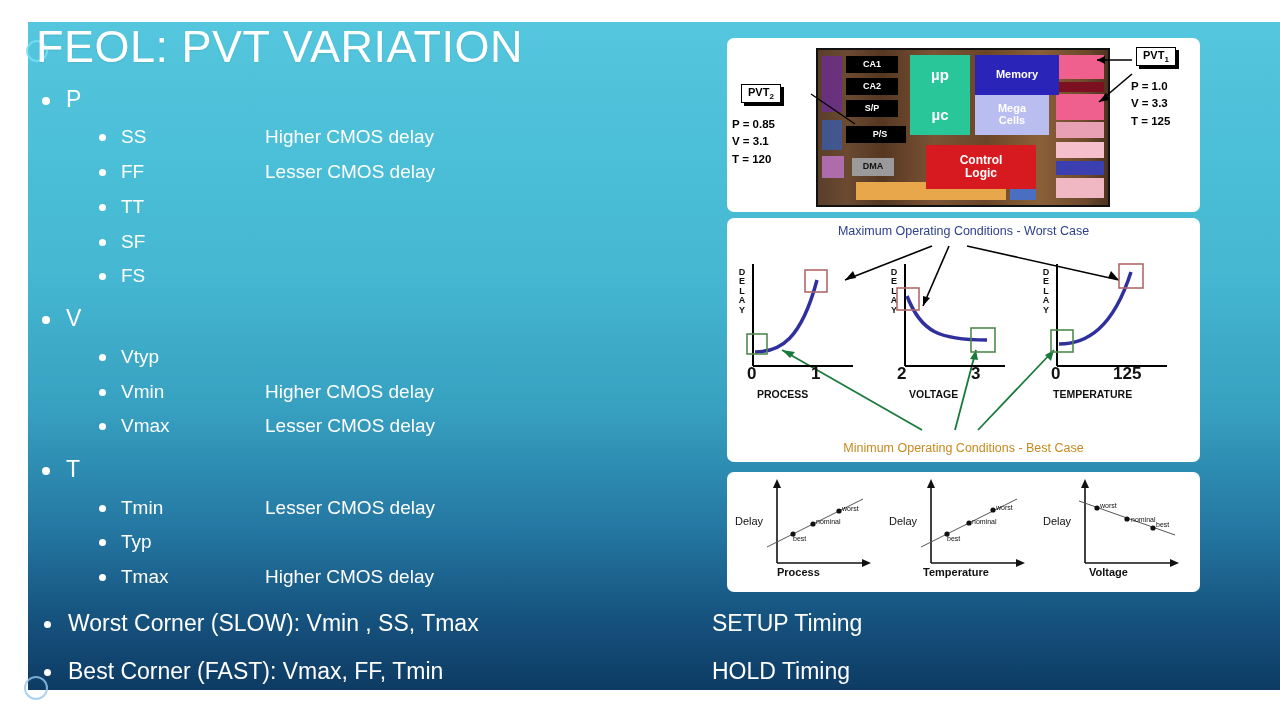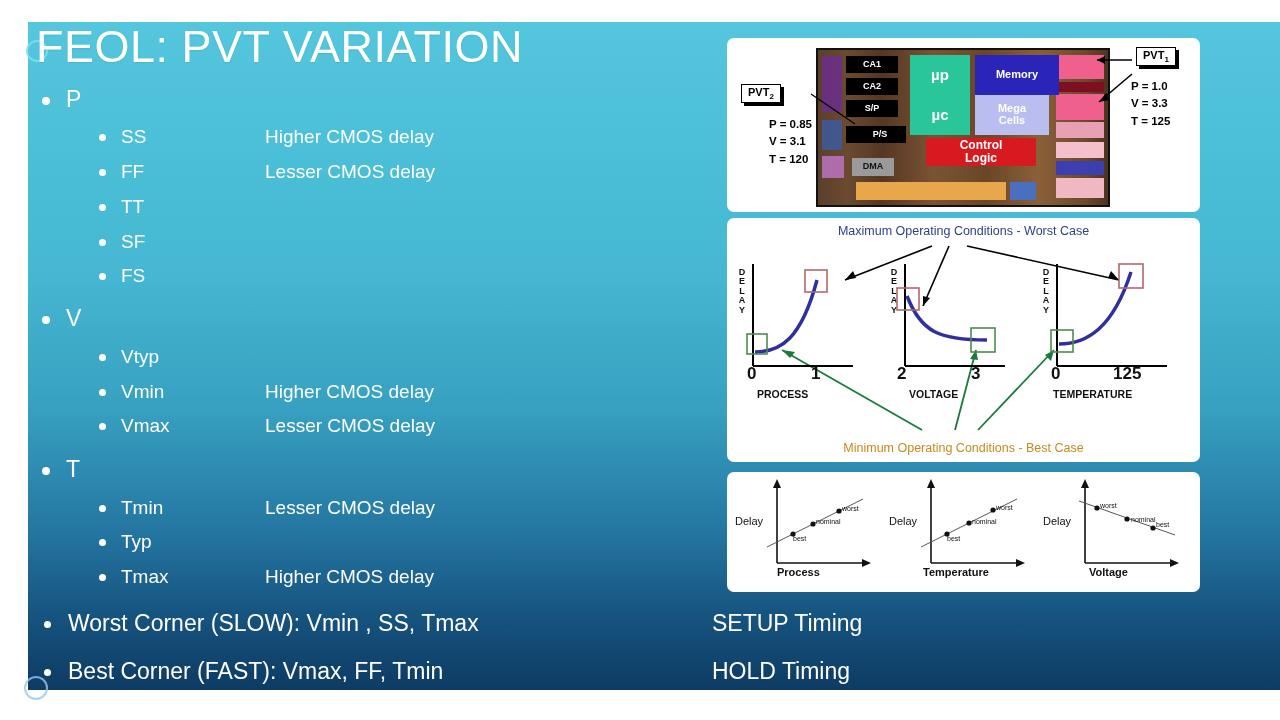--- a/index.html
+++ b/index.html
@@ -80,21 +80,21 @@
        color:#fff;font-weight:bold;text-align:center;line-height:1.05;}
   .blk-ca1{left:28px;top:6px;width:52px;height:17px;background:#000;font-size:9px;}
   .blk-ca2{left:28px;top:28px;width:52px;height:17px;background:#000;font-size:9px;}
   .blk-sp{left:28px;top:50px;width:52px;height:17px;background:#000;font-size:9px;}
   .blk-ps{left:28px;top:76px;width:52px;height:17px;background:#000;font-size:9px;padding-left:8px;}
   .blk-dma{left:34px;top:108px;width:42px;height:18px;background:#9a9a9a;color:#111;font-size:9px;}
   .blk-up{left:92px;top:5px;width:60px;height:40px;background:#29c69a;font-size:15px;}
   .blk-uc{left:92px;top:45px;width:60px;height:40px;background:#29c69a;font-size:15px;}
   .blk-mem{left:157px;top:5px;width:84px;height:40px;background:#2b24b8;font-size:11px;}
   .blk-mega{left:157px;top:45px;width:74px;height:40px;background:#b9bdf0;font-size:11px;}
-  .blk-ctrl{left:108px;top:88px;width:110px;height:28px;background:#d71920;font-size:12px;}
+  .blk-ctrl{left:108px;top:95px;width:110px;height:44px;background:#d71920;font-size:12px;}
   .stripe{position:absolute;}
   .sleft1{left:4px;top:6px;width:20px;height:56px;background:#6b2e8c;opacity:.85;}
   .sleft2{left:4px;top:70px;width:20px;height:30px;background:#3b5ba8;opacity:.8;}
   .sleft3{left:4px;top:106px;width:22px;height:22px;background:#c77ad6;opacity:.75;}
   .sright1{left:238px;top:5px;width:48px;height:24px;background:#f0608f;}
   .sright2{left:238px;top:32px;width:48px;height:10px;background:#7d1020;}
   .sright3{left:238px;top:44px;width:48px;height:26px;background:#f0608f;}
   .sright4{left:238px;top:72px;width:48px;height:16px;background:#e8a0b4;}
   .sright5{left:238px;top:92px;width:48px;height:16px;background:#f5c0cc;}
   .sright6{left:238px;top:111px;width:48px;height:14px;background:#3b3fb0;}
@@ -104,21 +104,21 @@
 
   .callout{
     position:absolute;background:#fff;border:1.6px solid #000;
     font-size:11px;font-weight:bold;color:#000;
     padding:1px 6px;box-shadow:3px 3px 0 #000;white-space:nowrap;
   }
   #callout-pvt2{left:14px;top:46px;}
   #callout-pvt1{left:409px;top:9px;}
   .callout sub{font-size:8px;}
   .pvt-vals{position:absolute;font-size:11.5px;font-weight:bold;color:#000;line-height:1.5;white-space:pre;}
-  #vals-pvt2{left:5px;top:78px;margin-left:37px;}
+  #vals-pvt2{left:5px;top:78px;}
   #vals-pvt1{left:404px;top:40px;}
 
   
   #curves-top-label{position:absolute;left:0;right:0;top:6px;text-align:center;
     font-size:12.5px;color:#2b3f8c;font-weight:500;}
   #curves-bot-label{position:absolute;left:0;right:0;bottom:7px;text-align:center;
     font-size:12.5px;color:#c8891f;font-weight:500;}
 
   .mini{position:absolute;top:42px;width:130px;height:150px;}
   #mini-process{left:8px;}

